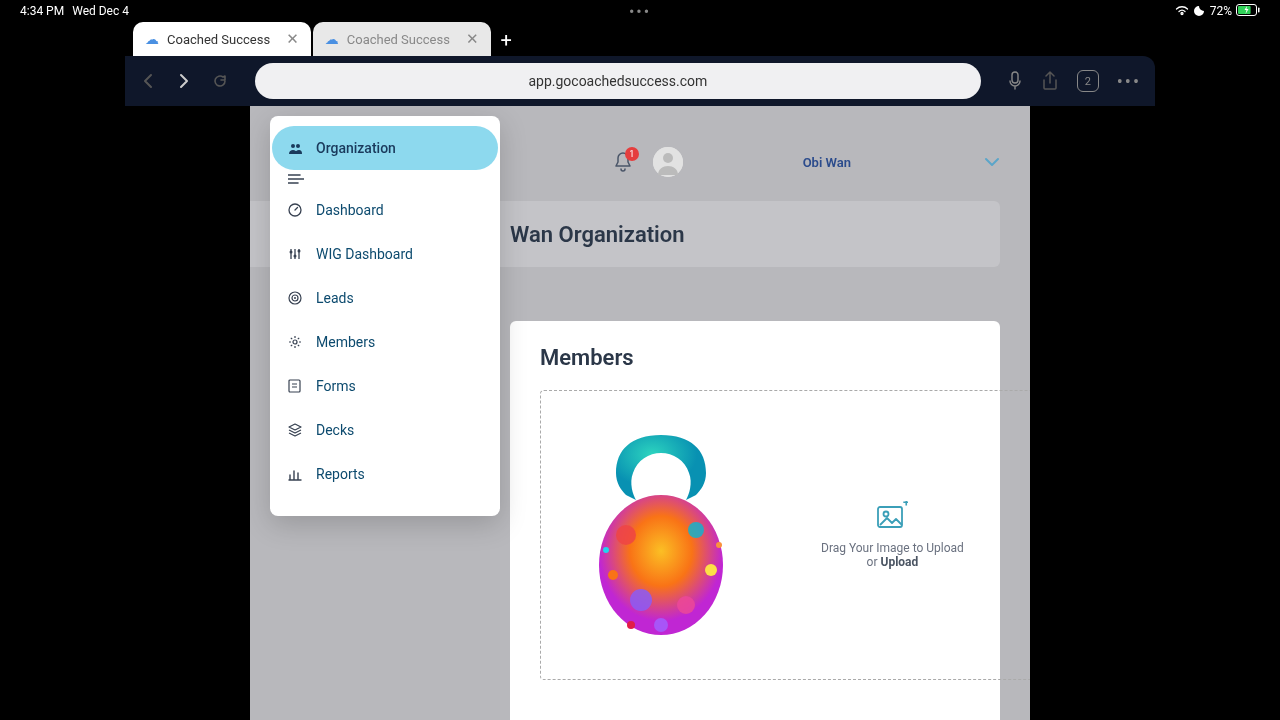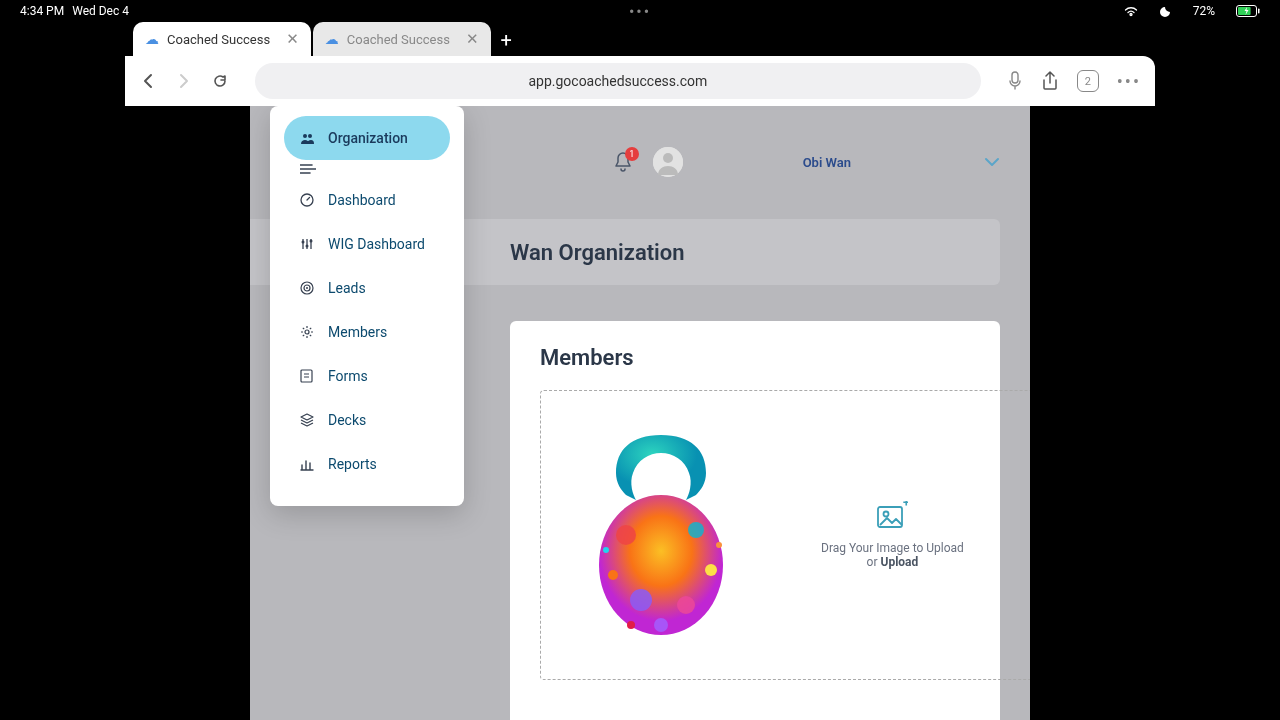--- a/index.html
+++ b/index.html
@@ -2,63 +2,63 @@
 <html><head>
 <meta charset="utf-8">
 <style>
 * { margin: 0; padding: 0; box-sizing: border-box; font-family: -apple-system, BlinkMacSystemFont, "Segoe UI", Roboto, sans-serif; }
 body { width: 1280px; height: 720px; background: #000; overflow: hidden; }
 
 
 .status-bar { height: 22px; display: flex; justify-content: space-between; align-items: center; padding: 0 20px; color: #fff; font-size: 12px; }
 .status-left { display: flex; gap: 8px; }
 .status-center { position: absolute; left: 50%; transform: translateX(-50%); color: #888; font-size: 16px; letter-spacing: 2px; }
-.status-right { display: flex; gap: 21px; align-items: center; }
+.status-right { display: flex; gap: 4px; }
 
 
 .browser-chrome { background: #000; margin: 0 125px; }
 .tab-bar { height: 34px; display: flex; align-items: flex-end; gap: 0; padding: 0 8px; }
 .tab { display: flex; align-items: center; gap: 8px; padding: 6px 12px; border-radius: 10px 10px 0 0; font-size: 13px; height: 34px; }
 .tab.active { background: #fff; color: #333; }
 .tab.inactive { background: #e8e8e8; color: #888; margin-left: 2px; }
 .tab-close { color: #888; font-size: 15px; margin-left: 8px; cursor: pointer; }
 .tab-add { color: #fff; font-size: 20px; padding: 4px 10px; cursor: pointer; }
 .cloud-icon { color: #4a90e2; font-size: 14px; }
 
-.toolbar { background: #ffffff; height: 50px; display: flex; align-items: center; padding: 0 14px; gap: 18px; border-radius: 0 12px 0 0; }
+.toolbar { background: #0f172a; height: 50px; display: flex; align-items: center; padding: 0 14px; gap: 18px; border-radius: 0 12px 0 0; }
 .toolbar-btn { color: #888; font-size: 18px; cursor: pointer; display: flex; align-items: center; }
 .toolbar-btn.disabled { color: #ccc; }
 .url-bar { flex: 1; background: #f0f0f2; border-radius: 18px; height: 36px; display: flex; align-items: center; justify-content: center; font-size: 14px; color: #333; margin: 0 8px; }
 .toolbar-right { display: flex; gap: 18px; align-items: center; }
 .tab-count { border: 1.5px solid #888; border-radius: 6px; width: 22px; height: 22px; display: flex; align-items: center; justify-content: center; font-size: 11px; color: #888; }
 
 
 .app { background: #b8b8bc; height: 614px; margin: 0 125px; position: relative; overflow: hidden; }
 
 .overlay-header { position: absolute; top: 0; right: 0; left: 0; height: 112px; display: flex; align-items: center; justify-content: flex-end; padding-right: 30px; gap: 20px; }
 .bell { position: relative; font-size: 20px; color: #4a5568; }
 .badge { position: absolute; top: -4px; right: -6px; background: #e53e3e; color: #fff; border-radius: 50%; width: 14px; height: 14px; font-size: 9px; display: flex; align-items: center; justify-content: center; }
 .avatar { width: 30px; height: 30px; border-radius: 50%; background: #e2e2e2; }
 .username { color: #2b4b8c; font-size: 13px; font-weight: 600; margin-left: 100px; margin-right: 113px; }
 .chev { color: #5ba5c9; }
 
-.page-title-bar { position: absolute; top: 113px; left: 0; right: 30px; height: 66px; background: #c4c4c8; display: flex; align-items: center; padding-left: 260px; border-radius: 0 6px 6px 0; }
+.page-title-bar { position: absolute; top: 95px; left: 0; right: 30px; height: 66px; background: #c4c4c8; display: flex; align-items: center; padding-left: 260px; border-radius: 0 6px 6px 0; }
 .page-title-bar h1 { font-size: 22px; color: #2b3748; font-weight: 600; }
 
 .card { position: absolute; top: 215px; left: 260px; right: 30px; bottom: 0; background: #fff; border-radius: 6px 6px 0 0; padding: 24px 30px; }
 .card h2 { font-size: 22px; font-weight: 600; color: #2b3748; margin-bottom: 20px; }
 
 .dropzone { border: 1.5px dashed #aaa; border-radius: 4px; height: 290px; display: flex; align-items: center; gap: 80px; padding: 20px 40px; width: 540px; }
 .kettlebell { width: 160px; height: 220px; position: relative; }
 .upload-area { text-align: center; color: #6b7280; font-size: 12px; }
 .upload-icon { color: #3b9fb8; font-size: 28px; margin-bottom: 12px; }
 .upload-area .browse { font-weight: 700; color: #4b5563; }
 
 
-.sidebar { position: absolute; top: 0; left: 20px; width: 194px; background: #fff; border-radius: 8px; box-shadow: 0 8px 28px rgba(0,0,0,0.18); padding: 10px 14px 20px; }
+.sidebar { position: absolute; top: 10px; left: 20px; width: 230px; background: #fff; border-radius: 8px; box-shadow: 0 8px 28px rgba(0,0,0,0.18); padding: 10px 2px 20px; }
 .sidebar-item { display: flex; align-items: center; gap: 12px; padding: 14px 16px; font-size: 14px; color: #0c4a6e; cursor: pointer; border-radius: 22px; }
 .sidebar-item.active { background: #8dd9ee; color: #1a3a5c; font-weight: 500; }
 .sidebar-item .nav-icon { width: 16px; text-align: center; font-size: 13px; }
 .hamburger { padding: 4px 16px; color: #374151; font-size: 14px;}
 
 svg { display: block; }
 </style>
 </head>
 <body>
 

